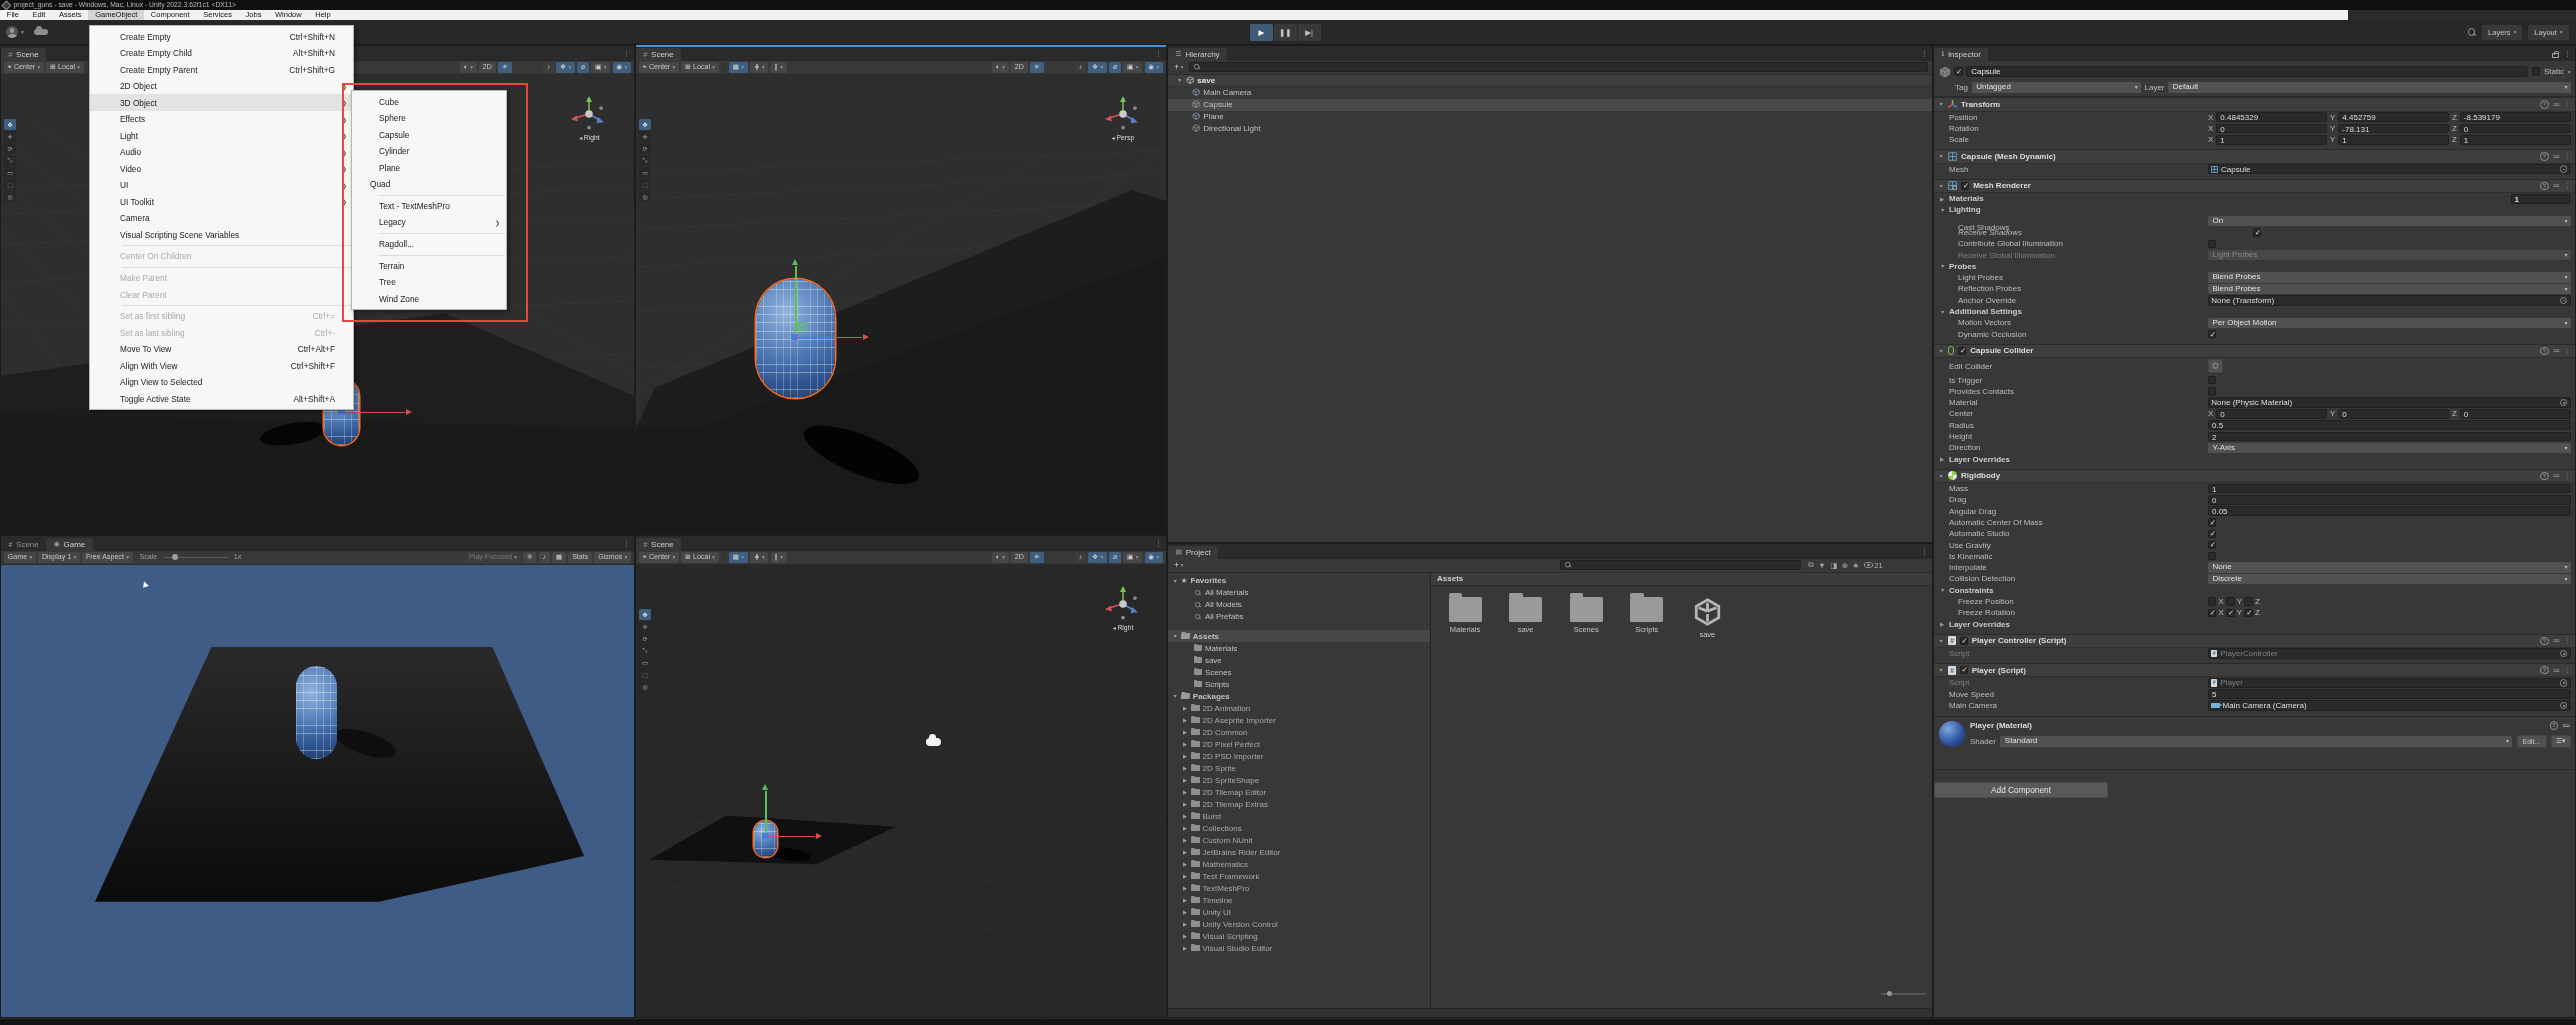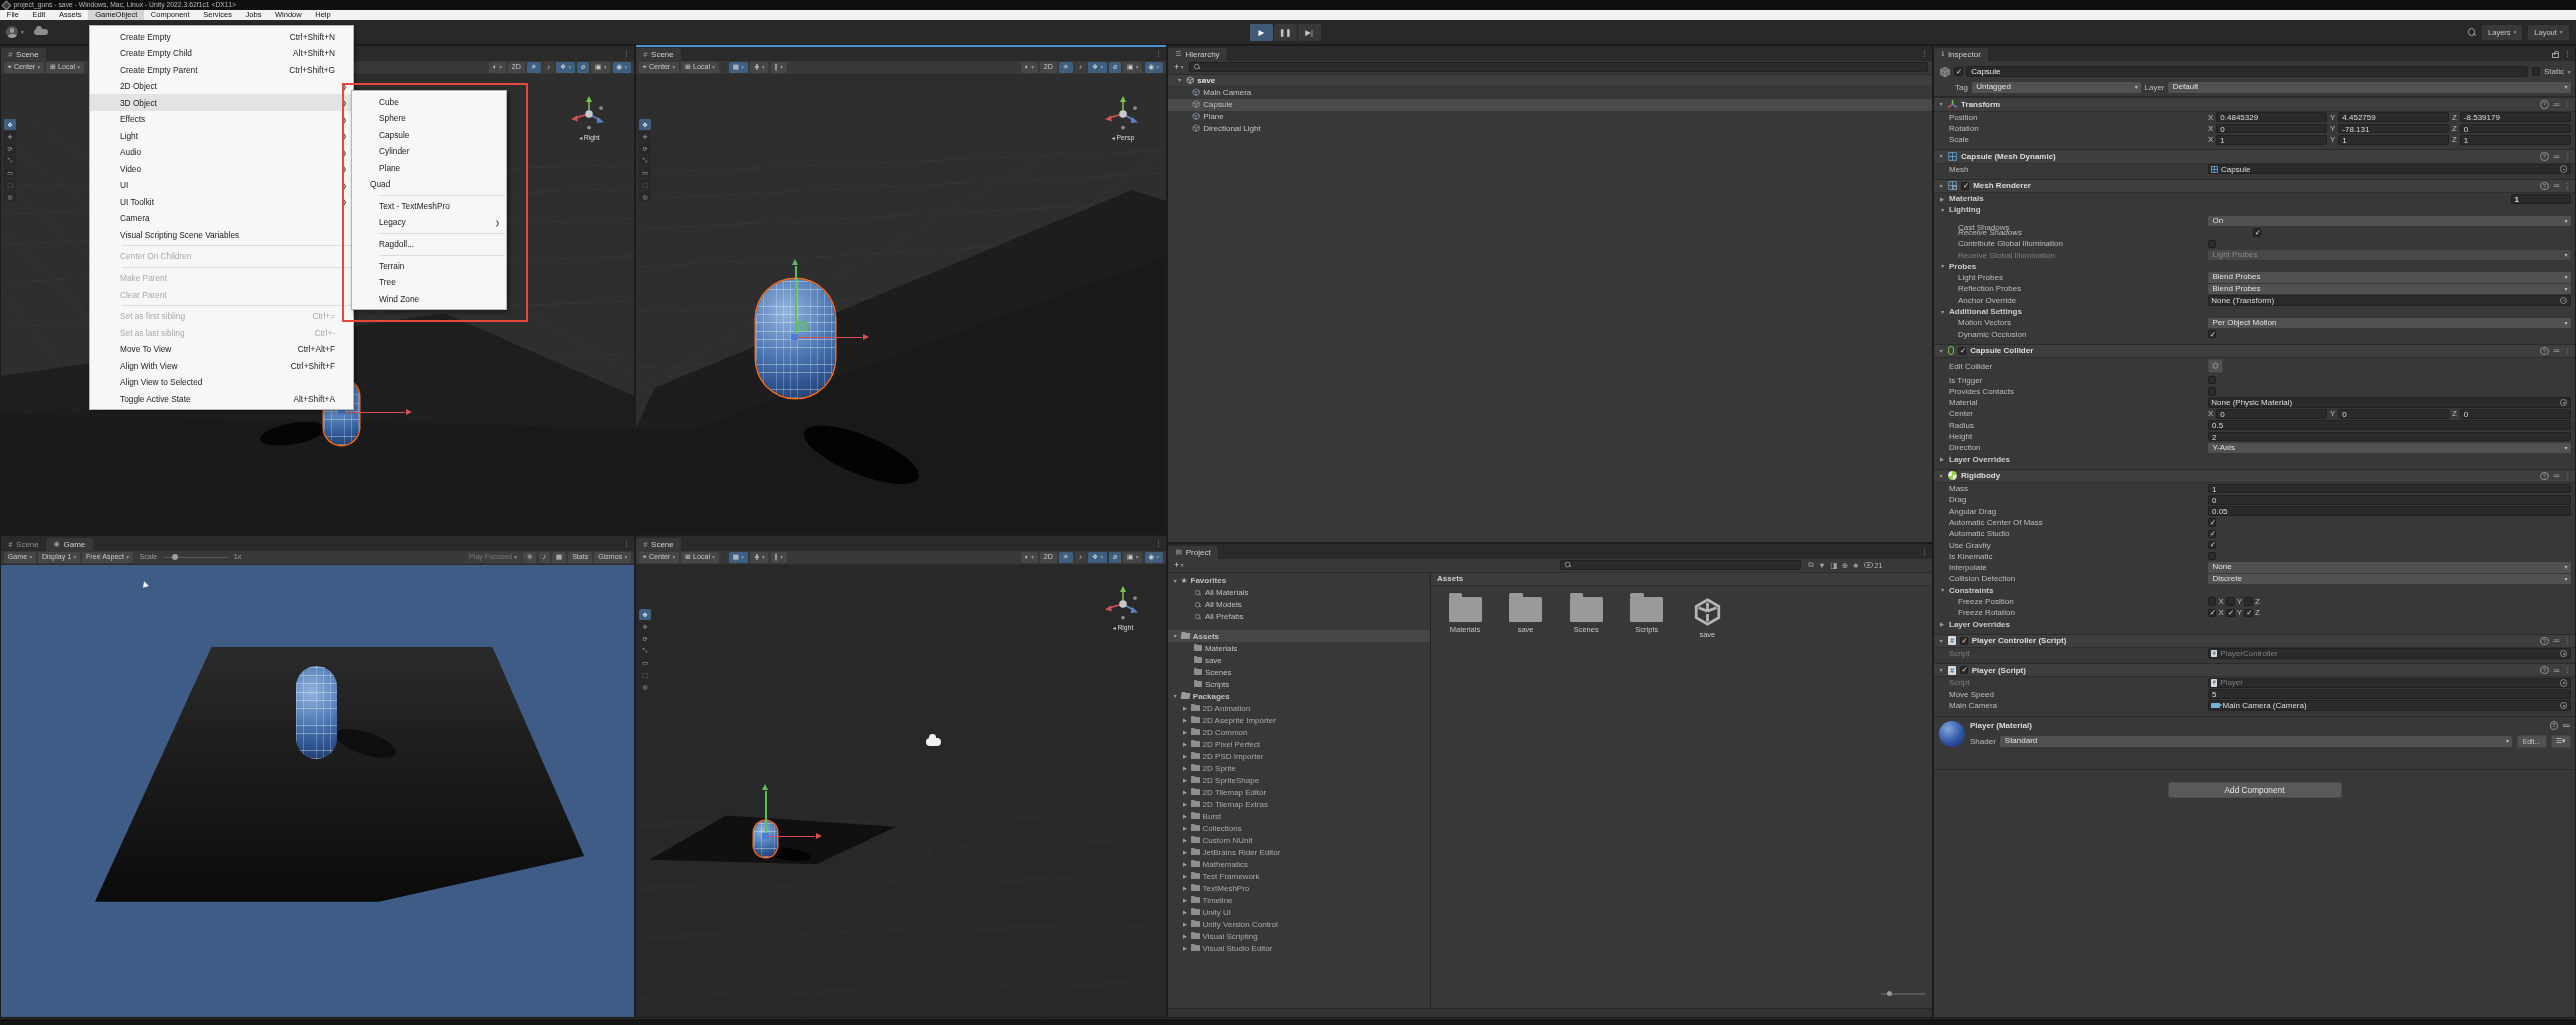--- a/index.html
+++ b/index.html
@@ -2,21 +2,21 @@
 <html style="font-size:12px"><head>
 <meta charset="utf-8">
 <style>
 *{margin:0;padding:0;box-sizing:border-box;}
 html,body{width:2576px;height:1025px;overflow:hidden;}
 body{position:relative;background:#2b2b2b;font-family:"Liberation Sans","DejaVu Sans",sans-serif;color:#c8c8c8;font-size:8px;-webkit-font-smoothing:antialiased;}
 
 
 .titlebar{position:absolute;left:0;top:0;width:2576px;height:9.8px;background:#101010;color:#b9b9b9;font-size:6.8px;line-height:9.8px;padding-left:13.5px;}
 .titlebar .ulogo{position:absolute;left:3px;top:1.5px;width:6.8px;height:6.8px;border:0.8px solid #8a8a8a;transform:rotate(45deg);background:#3a3a3a;}
-.menubar{position:absolute;left:0;top:9.8px;width:2576px;height:10.5px;background:#f2f2f2;color:#111;font-size:7.5px;display:flex;align-items:center;text-align:right;}
+.menubar{position:absolute;left:0;top:9.8px;width:2348px;height:10.5px;background:#f2f2f2;color:#111;font-size:7.5px;display:flex;align-items:center;text-align:right;}
 .menubar .mbi{padding:0 6.8px;height:10.5px;line-height:10.5px;cursor:default;}
 .menubar .mbi.active{background:#d5d5d5;}
 .maintoolbar{position:absolute;left:0;top:20px;width:2576px;height:25px;background:#282828;border-bottom:0.8px solid #1a1a1a;}
 .acct{position:absolute;left:6px;top:6px;display:flex;align-items:center;gap:3px;}
 .avatar{width:12px;height:12px;border-radius:50%;background:#555;position:relative;overflow:hidden;}
 .avatar::before{content:'';position:absolute;left:3.8px;top:2.3px;width:4.5px;height:4.5px;border-radius:50%;background:#9b9b9b;}
 .avatar::after{content:'';position:absolute;left:1.5px;top:7.5px;width:9px;height:6px;border-radius:50%;background:#9b9b9b;}
 .car{font-size:5.3px;color:#9a9a9a;}
 .cloud{width:13.5px;height:6.8px;background:#8d8d8d;border-radius:6px;position:relative;margin-left:7.5px;}
 .cloud::before{content:'';position:absolute;left:2.3px;top:-3px;width:6px;height:6px;border-radius:50%;background:#8d8d8d;}
@@ -35,21 +35,21 @@
 .tab{padding:0 7.5px;display:flex;align-items:center;gap:3.8px;background:#383838;color:#cfcfcf;font-size:8px;border-radius:2.3px 2.3px 0 0;margin-top:1.5px;}
 .tab.inactive{background:transparent;color:#8d8d8d;}
 .tico{font-size:6.8px;color:#9f9f9f;}
 .kebab{position:absolute;right:3.8px;top:3px;color:#9a9a9a;font-size:7.5px;}
 .focusline{position:absolute;left:0;top:-0.8px;width:100%;height:1.5px;background:#4a90d9;z-index:5;}
 
 
 .viewbar{height:13.5px;background:#383838;border-bottom:0.8px solid #2b2b2b;display:flex;align-items:center;gap:2.3px;padding:0 3px;font-size:7.1px;position:relative;z-index:3;}
 .vbtn{background:#464646;border-radius:1.5px;height:10.5px;padding:0 3.8px;display:flex;align-items:center;gap:2.3px;color:#c9c9c9;white-space:nowrap;}
 .vbtn.blue{background:#3e5f80;color:#e8e8e8;}
-.vbtn.dim{color:#777;background:#3d3d3d;}
+.vbtn.dim{color:#777;background:#3d3d3d;margin-left:29px;}
 .vsep{width:0.8px;height:9px;background:#2d2d2d;margin:0 2.3px;}
 .vflex{flex:1;}
 .vico::before{font-size:6.8px;color:#cfcfcf;}
 .i-pivot::before{content:'⌖';}
 .i-cube::before{content:'⊞';}
 .i-grid::before{content:'▦';}
 .i-snap::before{content:'⋕';}
 .i-incr::before{content:'∥';}
 .i-shade::before{content:'◐';}
 .i-light::before{content:'☀';}
@@ -162,21 +162,21 @@
 .ic-capcol{width:6px;height:9px;border:1.1px solid #77c24f;border-radius:74px;flex:none;}
 .ic-rigid{width:9px;height:9px;border-radius:50%;background:conic-gradient(#9ad14b 0 25%,#e8e8e8 0 50%,#9ad14b 0 75%,#e8e8e8 0);flex:none;}
 .ic-script{width:7.5px;height:9px;background:#d8d8d8;border-radius:0.8px;color:#2f6ea8;font-size:6.8px;font-weight:bold;text-align:center;line-height:9px;flex:none;}
 .ic-ball{width:25.6px;height:25.6px;border-radius:50%;background:radial-gradient(circle at 35% 30%,#7fa6e0,#2c4f9a 60%,#17306b);}
 .ic-cam{width:8.3px;height:5.3px;background:#79b0d6;border-radius:0.8px;position:relative;flex:none;}
 .ic-cam::after{content:'';position:absolute;right:-3px;top:0.8px;border-top:1.9px solid transparent;border-bottom:1.9px solid transparent;border-left:3px solid #79b0d6;}
 .matsec{position:relative;border-top:0.8px solid #2a2a2a;padding:3px 4.5px 4.5px 36px;min-height:33px;}
 .matsec .ic-ball{position:absolute;left:5.3px;top:4.5px;}
 .mat-title{font-weight:bold;color:#dcdcdc;height:12px;display:flex;align-items:center;gap:4.5px;}
 .mat-row{display:flex;align-items:center;gap:4.5px;margin-top:3px;}
-.addcomp-wrap{display:flex;justify-content:center;margin-top:16.5px;border-top:0.8px solid #2a2a2a;padding-top:12px;}
+.addcomp-wrap{display:flex;justify-content:flex-start;margin-top:16.5px;border-top:0.8px solid #2a2a2a;padding-top:12px;}
 .addcomp{width:174px;height:16px;background:#595959;border:0.8px solid #4a4a4a;border-radius:2.3px;color:#e8e8e8;font-size:8.3px;display:flex;align-items:center;justify-content:center;}
 .lockic{width:6.8px;height:5.3px;border:0.8px solid #a5a5a5;border-radius:0.8px;position:relative;margin-top:2.3px;}
 .lockic::before{content:'';position:absolute;left:0.8px;top:-3px;width:3.8px;height:3px;border:0.8px solid #a5a5a5;border-bottom:none;border-radius:2.3px 2.3px 0 0;}
 
 
 .ctxmenu{position:absolute;background:#f7f7f7;border:0.8px solid #b5b5b5;box-shadow:1.5px 2.3px 4.5px rgba(0,0,0,.4);z-index:200;padding:2.3px 0;font-size:8.3px;color:#1b1b1b;}
 .mi{height:16.5px;display:flex;align-items:center;padding:0 18px 0 30px;position:relative;white-space:nowrap;}
 .mi .mshort{margin-left:auto;padding-left:30px;}
 .mi.hover{background:#e3e3e3;}
 .mi.disabled{color:#a9a9a9;}

